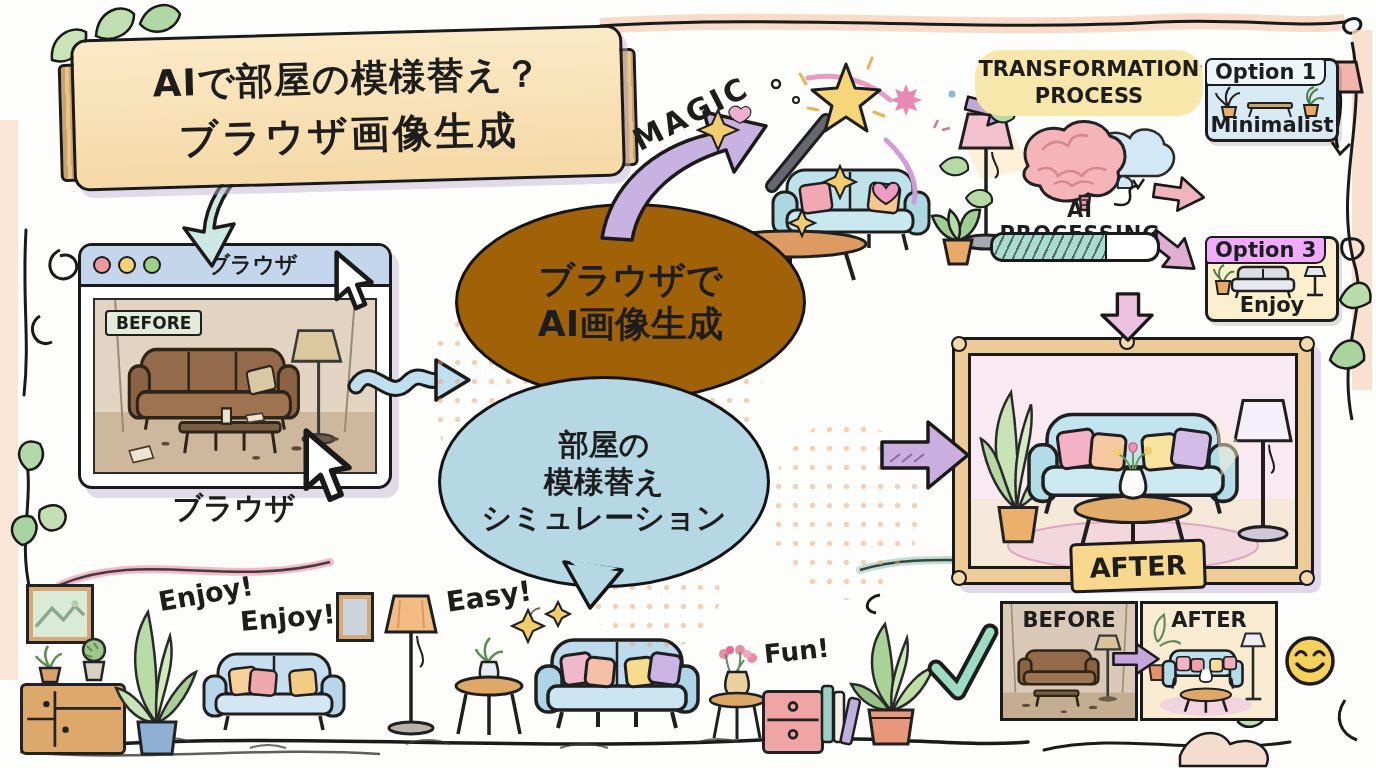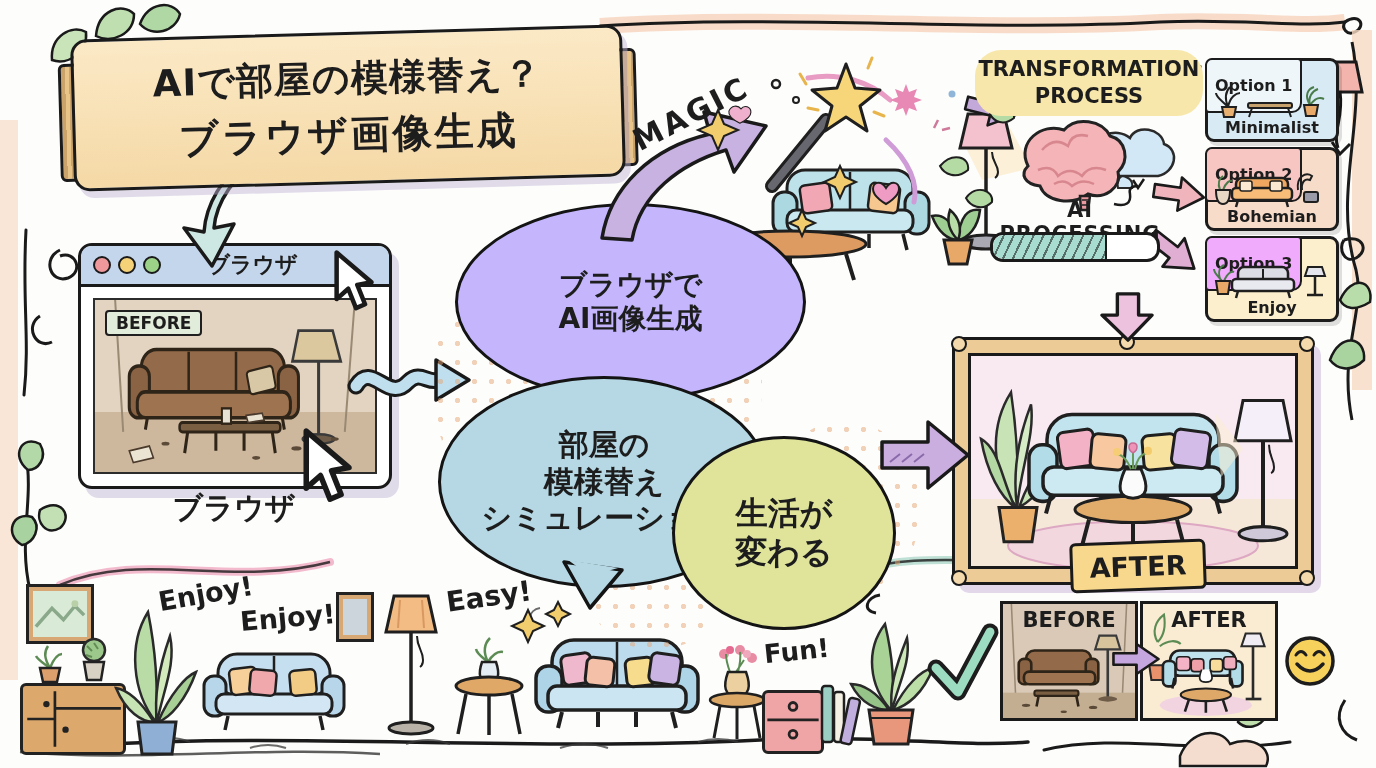--- a/index.html
+++ b/index.html
@@ -37,22 +37,22 @@
   .bubble{border:3.5px solid #141414;border-radius:50%;display:flex;align-items:center;justify-content:center;
     text-align:center;line-height:1.22;}
   .tail{position:absolute;}
   
   .stick{font-size:27px;z-index:5;}
   
   .hl{background:#f8e7aa;border-radius:26px;display:flex;align-items:center;justify-content:center;text-align:center;}
   
   .ocard{left:1205px;width:128px;border:3px solid #1c1c1c;border-radius:9px;z-index:5;box-shadow:3px 4px 0 rgba(0,0,0,.12);}
   .otab{position:absolute;left:-3px;top:-3px;border:2.5px solid #1c1c1c;border-radius:7px 4px 10px 4px;
-    padding:16px 8px;font-size:16px;font-weight:bold;background:#fdfdfd;}
-  .oname{position:absolute;left:0;right:0;bottom:2px;text-align:center;font-size:16px;font-weight:bold;}
+    padding:0 8px;font-size:21px;font-weight:bold;background:#fdfdfd;}
+  .oname{position:absolute;left:0;right:0;bottom:2px;text-align:center;font-size:21px;font-weight:bold;}
   
   .frame{left:952px;top:337px;width:356px;height:242px;background:#eccb96;border:3.5px solid #1a1a1a;border-radius:10px;
     box-shadow:7px 8px 0 rgba(200,180,215,.5);z-index:3;}
   .frame-inner{position:absolute;left:13px;top:13px;right:13px;bottom:13px;border:3px solid #1a1a1a;
     background:linear-gradient(#f9e9f0 68%,#f6e8d8 68%);overflow:hidden;}
   .orn{position:absolute;width:12px;height:12px;border:2.5px solid #1a1a1a;border-radius:50%;background:#f3d9ac;}
   .after-banner{left:1070px;top:541px;width:130px;height:44px;background:#f8d88c;border:3.5px solid #1a1a1a;border-radius:6px;
     transform:rotate(-2deg);display:flex;align-items:center;justify-content:center;font-size:27px;font-weight:bold;z-index:6;}
   
   .cpanel{top:601px;width:132px;height:114px;border:3.5px solid #1a1a1a;z-index:4;}
@@ -179,42 +179,40 @@
   <svg class="abs" style="left:348px;top:340px;z-index:4" width="125" height="85" viewBox="0 0 125 85">
     <path d="M8,46 C24,20 40,64 60,42 C72,30 80,44 90,40" stroke="#1a1a1a" stroke-width="17" fill="none" stroke-linecap="round"></path>
     <path d="M8,46 C24,20 40,64 60,42 C72,30 80,44 90,40" stroke="#bfdeee" stroke-width="11" fill="none" stroke-linecap="round"></path>
     <path d="M88,20 L121,40 L88,60 Z" fill="#bfdeee" stroke="#1a1a1a" stroke-width="3.5" stroke-linejoin="round"></path>
   </svg>
 
   <div class="abs dots" style="left:432px;top:220px;width:330px;height:330px"></div>
   <div class="abs dots" style="left:770px;top:420px;width:150px;height:180px"></div>
   <div class="abs dots" style="left:590px;top:540px;width:130px;height:110px"></div>
 
-  <div class="abs bubble preline txt" style="left:455px;top:203px;width:345px;height:192px;background:#c4b5fd;font-size:28px;z-index:5;">ブラウザで
+  <div class="abs bubble preline txt" style="left:455px;top:203px;width:345px;height:192px;background:#a16207;font-size:36px;z-index:5;">ブラウザで
 AI画像生成</div>
   <svg class="abs tail" style="left:600px;top:378px;z-index:5" width="56" height="50" viewBox="0 0 56 50">
     <path d="M4,4 L52,4 L14,46 Z" fill="#f7c89e" stroke="#141414" stroke-width="3.5" stroke-linejoin="round"></path>
     <path d="M6,2 L50,2 L28,8 Z" fill="#f7c89e"></path>
   </svg>
 
   <svg class="abs tail" style="left:690px;top:478px;z-index:6" width="54" height="52" viewBox="0 0 54 52">
     <path d="M8,2 L50,14 L12,48 Z" fill="#f5bcca" stroke="#141414" stroke-width="3.5" stroke-linejoin="round"></path>
     <path d="M12,2 L48,14 L30,18 Z" fill="#f5bcca"></path>
   </svg>
 
   <div class="abs bubble preline txt" style="left:438px;top:376px;width:326px;height:206px;background:#b5d8e4;font-size:30px;z-index:7;">部屋の
 模様替え
 シミュレーション</div>
   <svg class="abs tail" style="left:560px;top:560px;z-index:7" width="70" height="52" viewBox="0 0 70 52">
     <path d="M4,2 L62,10 L30,48 Z" fill="#b5d8e4" stroke="#141414" stroke-width="3.5" stroke-linejoin="round"></path>
     <path d="M8,0 L58,8 L30,16 Z" fill="#b5d8e4"></path>
   </svg>
 
-  <div class="abs bubble preline txt" style="left:672px;top:436px;width:218px;height:188px;background:#dfe49a;font-size:32px;z-index:8;">生活が
-変わる</div>
 
   <div class="abs txt" style="left:628px;top:96px;font-size:30px;letter-spacing:3px;transform:rotate(-27deg);z-index:6;">MAGIC</div>
   <svg class="abs" style="left:588px;top:96px;z-index:5" width="195" height="145" viewBox="0 0 195 145">
     <path d="M14,142 C22,92 62,52 122,38 L116,16 L178,30 L146,76 L138,54 C92,68 52,98 44,144 Z" fill="#c8b2e2" stroke="#1a1a1a" stroke-width="3.5" stroke-linejoin="round"></path>
   </svg>
 
   <svg class="abs" style="left:752px;top:56px;z-index:6" width="135" height="145" viewBox="0 0 135 145">
     <line x1="20" y1="130" x2="74" y2="64" stroke="#1f1f1f" stroke-width="14" stroke-linecap="round"></line>
     <line x1="20" y1="130" x2="74" y2="64" stroke="#676770" stroke-width="8" stroke-linecap="round"></line>
     <path d="M94,8 L103,32 L128,34 L108,50 L115,75 L94,61 L73,75 L80,50 L60,34 L85,32 Z" fill="#f6d678" stroke="#1f1f1f" stroke-width="3" stroke-linejoin="round"></path>
@@ -314,35 +312,20 @@
       <g stroke="#1f1f1f" stroke-width="2" fill="none">
         <path d="M14,22 c-4,-10 -2,-16 2,-20 M14,22 c2,-10 8,-14 12,-14 M14,22 c-8,-8 -12,-10 -12,-14"></path>
         <path d="M8,22 l14,0 l-2,10 l-10,0 Z" fill="#e8b070"></path>
         <rect x="34" y="18" width="44" height="5" rx="2" fill="#c8a26c"></rect>
         <path d="M38,23 l-3,9 M74,23 l3,9"></path>
         <path d="M96,20 c-6,-10 -2,-16 4,-18 M96,20 c6,-8 10,-8 14,-6 M96,20 c-2,-8 2,-14 8,-16" stroke="#4a7c4a"></path>
         <path d="M90,20 l14,0 l-2,11 l-10,0 Z" fill="#e8a868"></path>
       </g>
     </svg>
     <div class="oname">Minimalist</div>
-  </div>
-  <div class="abs ocard" style="top:147px;height:78px;background:#f7dcc9;">
-    <div class="otab" style="background:#f8c6c2">Option 2</div>
-    <svg class="abs" style="left:4px;top:22px" width="120" height="36" viewBox="0 0 120 36">
-      <path d="M86,18 c-2,-14 8,-18 14,-14 l-2,4 c-5,-2 -9,2 -8,10" fill="none" stroke="#1f1f1f" stroke-width="2"></path>
-      <rect x="92" y="20" width="14" height="10" rx="2" fill="#9a9aa8" stroke="#1f1f1f" stroke-width="2"></rect>
-      <rect x="24" y="6" width="52" height="16" rx="6" fill="#f0a860" stroke="#1f1f1f" stroke-width="2.5"></rect>
-      <rect x="20" y="16" width="60" height="12" rx="4" fill="#f6bc78" stroke="#1f1f1f" stroke-width="2.5"></rect>
-      <rect x="28" y="9" width="12" height="10" rx="2" fill="#fbe9d2" stroke="#1f1f1f" stroke-width="1.5"></rect>
-      <rect x="58" y="9" width="12" height="10" rx="2" fill="#fbe9d2" stroke="#1f1f1f" stroke-width="1.5"></rect>
-      <path d="M26,28 l-2,7 M74,28 l2,7" stroke="#1f1f1f" stroke-width="2.5"></path>
-      <path d="M8,18 c-3,-8 0,-12 3,-14 m0,14 c3,-8 7,-10 9,-9" fill="none" stroke="#4a7c4a" stroke-width="2"></path>
-      <path d="M4,18 c0,10 3,14 7,14 c4,0 7,-4 7,-14 Z" fill="#e8d8c4" stroke="#1f1f1f" stroke-width="2"></path>
-    </svg>
-    <div class="oname">Bohemian</div>
   </div>
   <div class="abs ocard" style="top:236px;height:80px;background:#fbefcd;">
     <div class="otab" style="background:#f0abfc">Option 3</div>
     <svg class="abs" style="left:4px;top:24px" width="120" height="36" viewBox="0 0 120 36">
       <path d="M96,4 l14,0 l3,9 l-20,0 Z" fill="#e4e4ec" stroke="#1f1f1f" stroke-width="2"></path>
       <line x1="103" y1="13" x2="103" y2="32" stroke="#1f1f1f" stroke-width="2.5"></line>
       <path d="M95,32 l16,0" stroke="#1f1f1f" stroke-width="2.5"></path>
       <rect x="26" y="4" width="50" height="18" rx="6" fill="#dcdce4" stroke="#1f1f1f" stroke-width="2.5"></rect>
       <path d="M51,6 l0,14" stroke="#1f1f1f" stroke-width="2"></path>
       <rect x="20" y="16" width="62" height="12" rx="4" fill="#e9e9f0" stroke="#1f1f1f" stroke-width="2.5"></rect>

